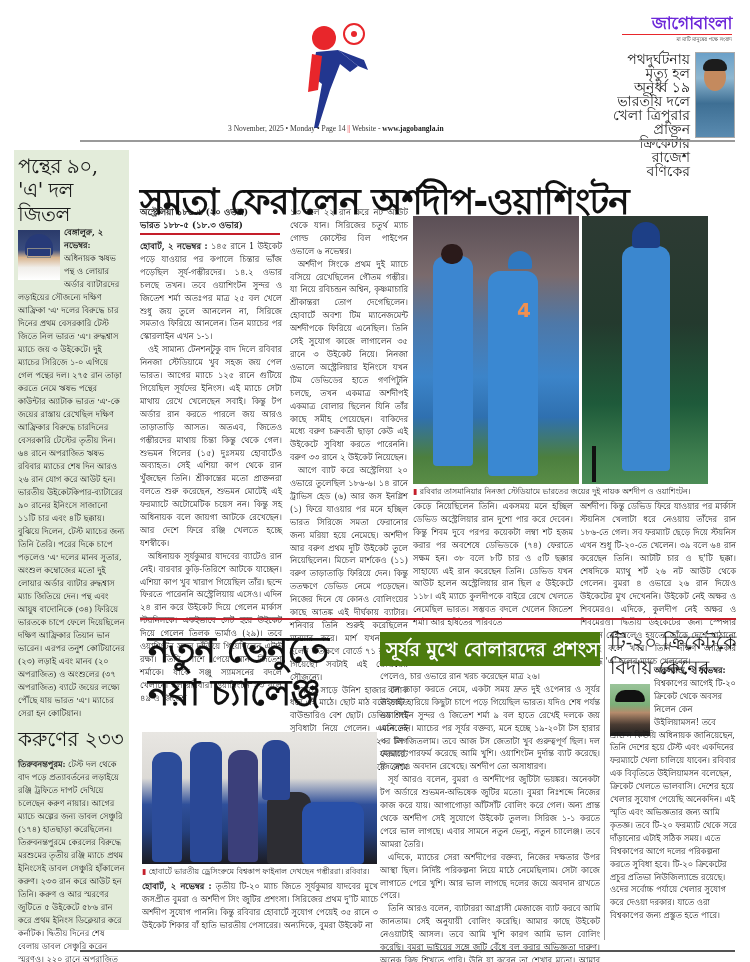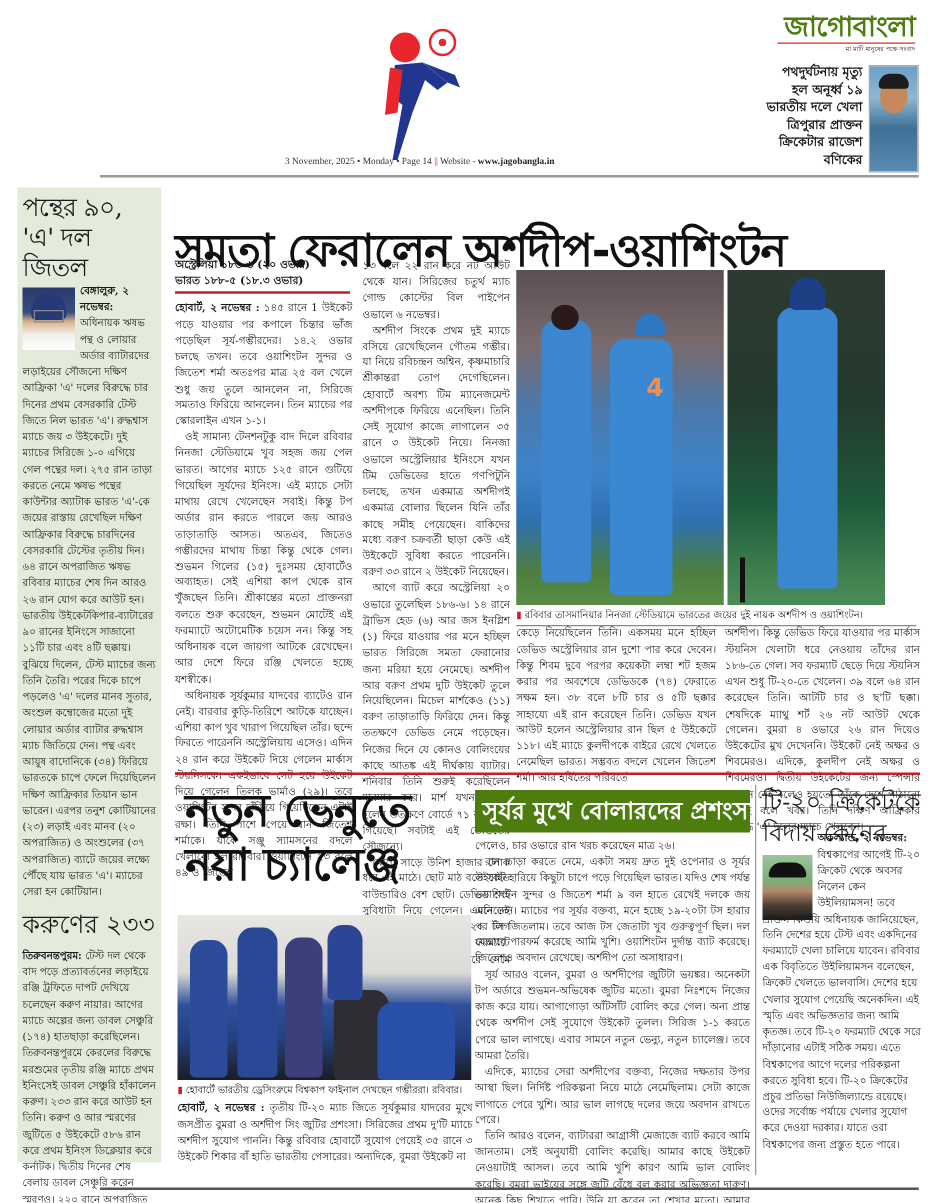--- a/index.html
+++ b/index.html
@@ -16,23 +16,23 @@
   .logo { position: absolute; left: 170px; top: 20px; width: 410px; height: 110px; }
   .logo-word { position: absolute; top: 58px; font-family: "DejaVu Sans", sans-serif; font-weight: bold; font-size: 50px; letter-spacing: -1px; line-height: 56px; }
   .logo-word.red { left: 2px; color: #e8262b; }
   .logo-word.blue { left: 178px; color: #22368f; }
   .logo-figure { position: absolute; left: 118px; top: 0; width: 90px; height: 110px; }
   .dateline { position: absolute; left: 228px; top: 124px; font-family: "Liberation Serif", serif; font-size: 7.5px; color: #333; white-space: nowrap; }
   .dateline b { color: #222; }
   .dateline .sep { color: #e8262b; }
 
   .brand-box { position: absolute; left: 610px; top: 12px; width: 122px; }
-  .brand-name { font-family: "DejaVu Sans", sans-serif; font-weight: bold; color: #4d7c0f; font-size: 22px; text-align: right; letter-spacing: -0.5px; line-height: 22px; }
+  .brand-name { font-family: "DejaVu Sans", sans-serif; font-weight: bold; color: #6d28d9; font-size: 17px; text-align: right; letter-spacing: -0.5px; line-height: 22px; }
   .brand-tag { font-size: 5px; color: #222; text-align: right; border-top: 1px solid #e8262b; margin-left: 12px; padding-top: 1px; }
-  .teaser { position: absolute; left: 612px; top: 52px; width: 78px; font-size: 10px; line-height: 14px; text-align: right; font-weight: bold; }
+  .teaser { position: absolute; left: 612px; top: 52px; width: 78px; font-size: 14px; line-height: 14px; text-align: right; }
   .teaser-photo { position: absolute; left: 695px; top: 52px; width: 40px; height: 86px; background: linear-gradient(180deg,#6aa0c8 0%,#8fb7d0 30%,#3e6f94 60%,#5a8bb0 100%); border: 1px solid #aaa; }
   .teaser-photo .face { position: absolute; left: 8px; top: 10px; width: 22px; height: 28px; border-radius: 50%; background: #c48a5e; }
   .teaser-photo .hair { position: absolute; left: 7px; top: 6px; width: 24px; height: 12px; border-radius: 12px 12px 4px 4px; background: #1c1c1c; }
 
   .mast-rule { position: absolute; left: 80px; top: 140px; width: 655px; height: 2px; background: #9a9a9a; }
 
   
   .left-col { position: absolute; left: 14px; top: 150px; width: 115px; height: 780px; background: #e3ecda; padding: 0 4px; }
   .left-col .h1 { font-size: 20px; line-height: 24px; margin-top: 4px; letter-spacing: -0.5px; }
   .left-col .h2 { font-size: 20px; line-height: 26px; margin: 6px 0 6px; }

